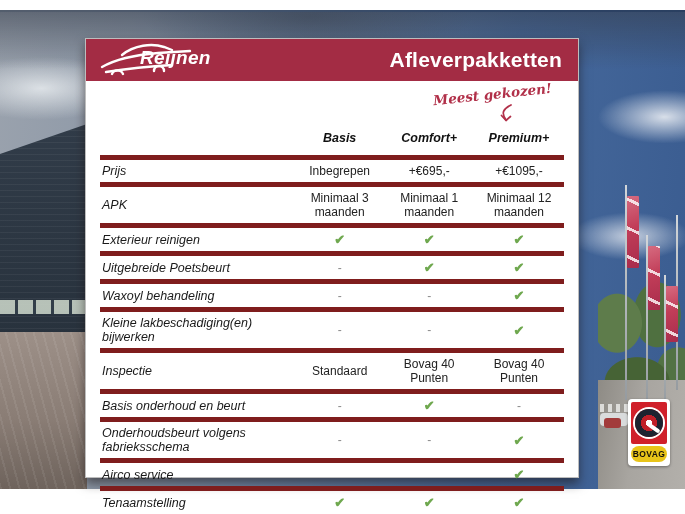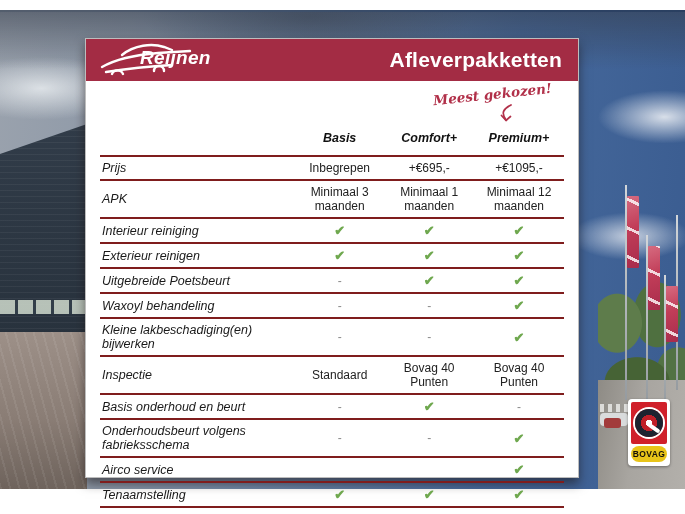--- a/index.html
+++ b/index.html
@@ -124,21 +124,21 @@
     font-size:13.5px;transform:rotate(-6deg);white-space:nowrap;
   }
   .annotation-arrow{position:absolute;top:22px;right:62px;}
   
   table.pkg{width:100%;border-collapse:collapse;margin-top:22px;}
   table.pkg td{vertical-align:middle;}
   thead td{
     font-weight:bold;font-style:italic;font-size:12.5px;color:#111;
     text-align:center;padding:4px 2px 10px;
   }
-  tbody td{border-top:2px solid #7f1d1d;font-size:12px;padding:4px 2px;color:#222;margin-left:32px;}
+  tbody td{border-top:5px solid #7f1d1d;font-size:12px;padding:4px 2px;color:#222;margin-left:32px;}
   td.lbl{font-style:italic;text-align:left;font-size:12.5px;color:#1a1a1a;}
   td.lbl.upright{font-style:normal;}
   td.val{text-align:center;}
   td.check{color:#6fa84f;font-weight:bold;font-size:13px;}
   td.dash{color:#8a8a8a;}
 </style>
 </head>
 <body>
 
 <div class="stage">
@@ -219,26 +219,20 @@
               <td class="val">+€695,-</td>
               <td class="val">+€1095,-</td>
             </tr>
             <tr>
               <td class="lbl">APK</td>
               <td class="val">Minimaal 3 maanden</td>
               <td class="val">Minimaal 1 maanden</td>
               <td class="val">Minimaal 12 maanden</td>
             </tr>
             <tr>
-              <td class="lbl">Interieur reiniging</td>
-              <td class="val check">✔</td>
-              <td class="val check">✔</td>
-              <td class="val check">✔</td>
-            </tr>
-            <tr>
               <td class="lbl">Exterieur reinigen</td>
               <td class="val check">✔</td>
               <td class="val check">✔</td>
               <td class="val check">✔</td>
             </tr>
             <tr>
               <td class="lbl">Uitgebreide Poetsbeurt</td>
               <td class="val dash">-</td>
               <td class="val check">✔</td>
               <td class="val check">✔</td>

